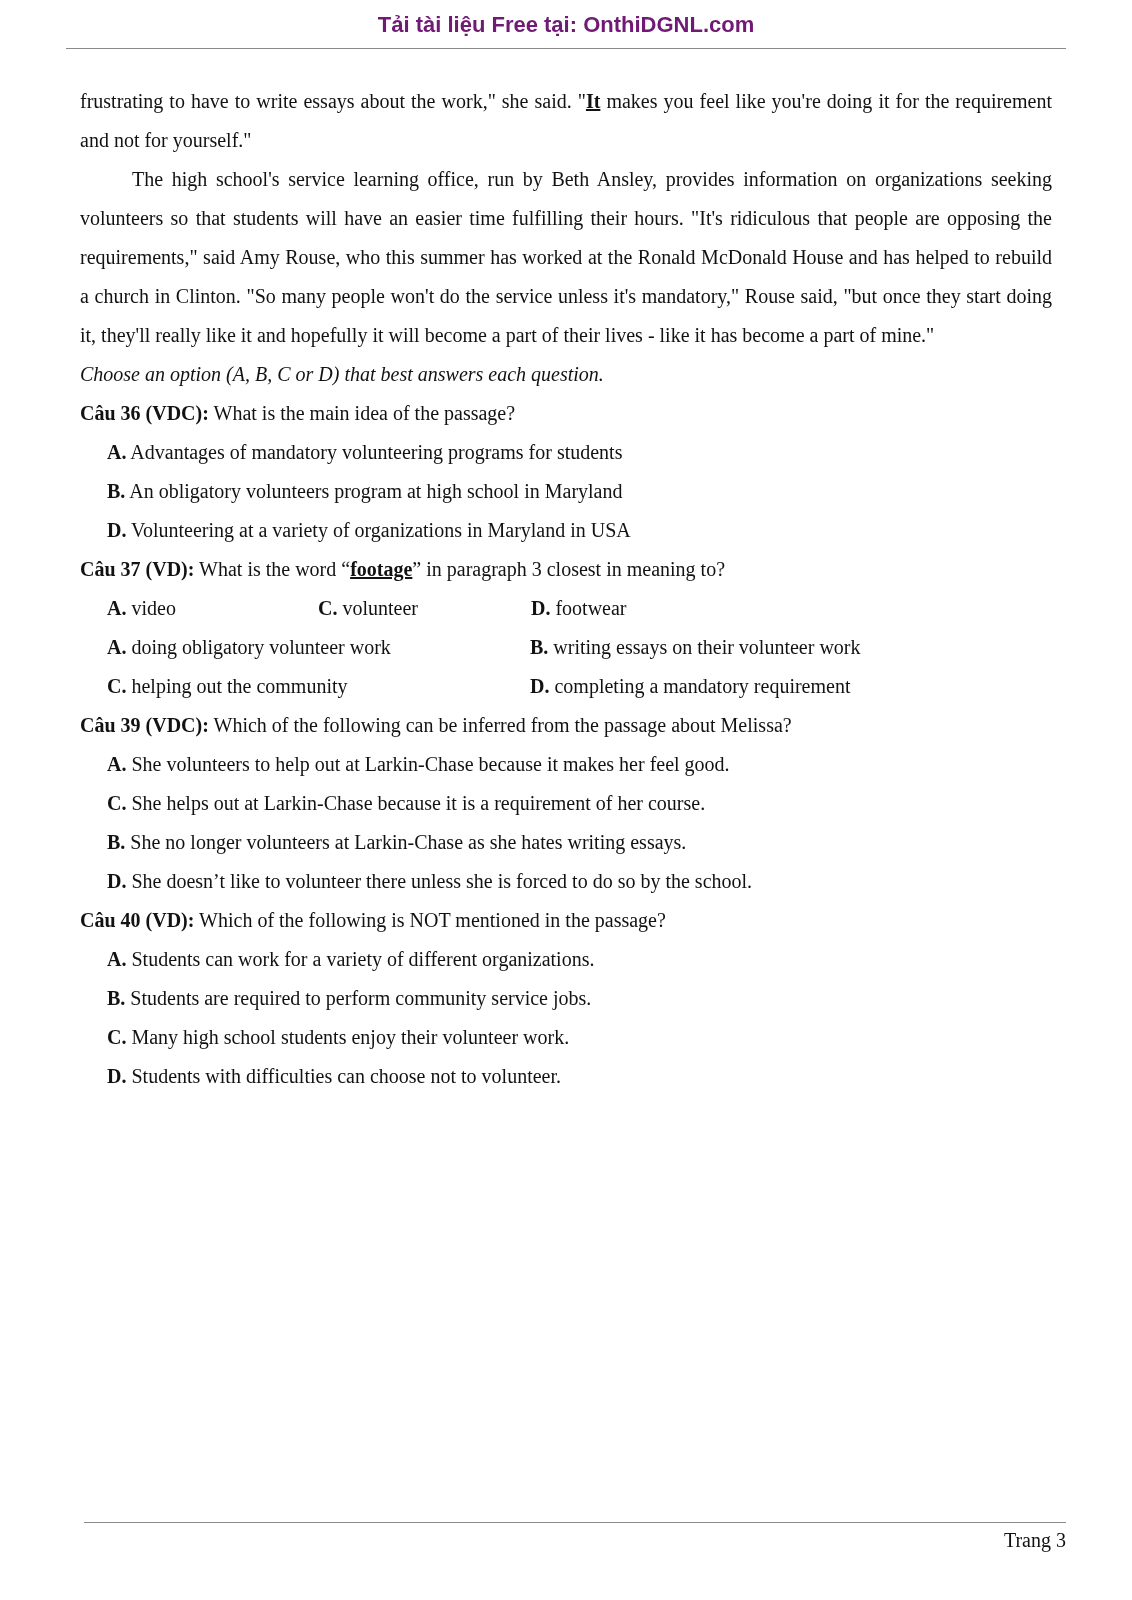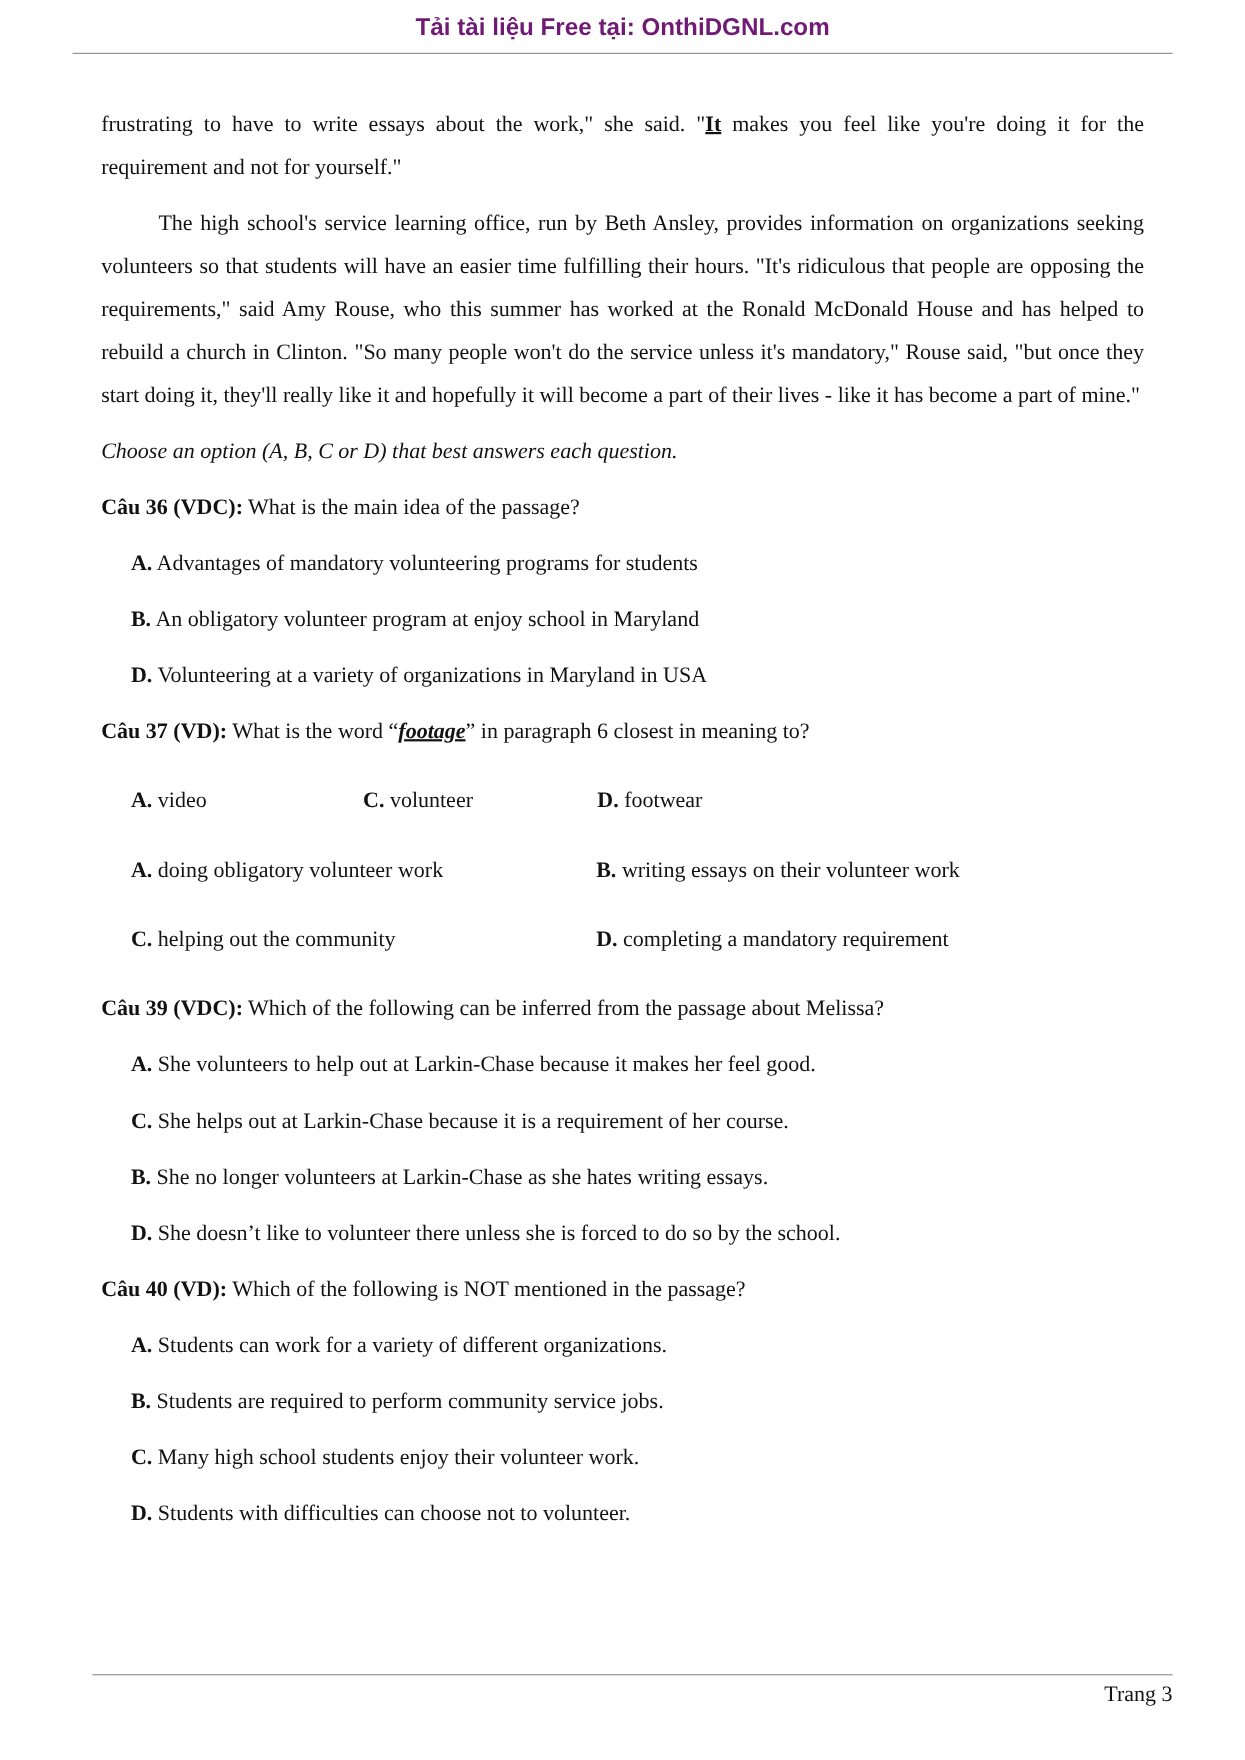--- a/index.html
+++ b/index.html
@@ -21,27 +21,27 @@
     color: #701a75;
     padding: 4px 0 10px 0;
   }
   .rule { border: none; border-top: 1px solid #8a8a8a; height: 0; }
 
   .content {
     padding: 33px 14px 0 14px;
     font-size: 20px;
     line-height: 39px;
   }
-  .para { margin: 12px; }
+  .para { margin: 0; }
   .justify { text-align: justify; }
   .indent { text-indent: 52px; }
   .italic { font-style: italic; }
   .bold { font-weight: bold; }
   .underline { text-decoration: underline; }
-  .keyword { font-weight: bold; font-style: italic; text-decoration: underline; }
+  .keyword { font-weight: bold; text-decoration: underline; }
 
   .options-stack > .option { padding-left: 27px; }
   .options-row4 {
     display: grid;
     grid-template-columns: 211px 213px 208px 1fr;
     padding-left: 27px;
   }
   .options-row2 {
     display: grid;
     grid-template-columns: 423px 1fr;
@@ -76,27 +76,27 @@
     <p class="para justify"><span>frustrating to have to write essays about the work," she said. "</span><span class="bold underline">It</span><span> makes you feel like you're doing it for the requirement and not for yourself."</span></p>
 
     <p class="para justify indent">The high school's service learning office, run by Beth Ansley, provides information on organizations seeking volunteers so that students will have an easier time fulfilling their hours. "It's ridiculous that people are opposing the requirements," said Amy Rouse, who this summer has worked at the Ronald McDonald House and has helped to rebuild a church in Clinton. "So many people won't do the service unless it's mandatory," Rouse said, "but once they start doing it, they'll really like it and hopefully it will become a part of their lives - like it has become a part of mine."</p>
 
     <p class="para italic">Choose an option (A, B, C or D) that best answers each question.</p>
 
     <div class="question">
       <p class="para"><span class="bold">Câu 36 (VDC):</span> <span>What is the main idea of the passage?</span></p>
       <div class="options-stack">
         <p class="para option"><span class="opt-letter">A.</span> <span>Advantages of mandatory volunteering programs for students</span></p>
-        <p class="para option"><span class="opt-letter">B.</span> <span>An obligatory volunteer program at enjoy school in Maryland</span></p>
+        <p class="para option"><span class="opt-letter">B.</span> <span>An obligatory volunteers program at high school in Maryland</span></p>
         <p class="para option"><span class="opt-letter">D.</span> <span>Volunteering at a variety of organizations in Maryland in USA</span></p>
       </div>
     </div>
 
     <div class="question">
-      <p class="para"><span class="bold">Câu 37 (VD):</span> <span>What is the word “</span><span class="keyword">footage</span><span>” in paragraph 6 closest in meaning to?</span></p>
+      <p class="para"><span class="bold">Câu 37 (VD):</span> <span>What is the word “</span><span class="keyword">footage</span><span>” in paragraph 3 closest in meaning to?</span></p>
       <div class="options-row4">
         <p class="para option"><span class="opt-letter">A.</span> <span>video</span></p>
         <p class="para option"><span class="opt-letter">C.</span> <span>volunteer</span></p>
         <p class="para option"><span class="opt-letter">D.</span> <span>footwear</span></p>
       </div>
     </div>
 
     <div class="question">
       <div class="options-row2">
         <p class="para option"><span class="opt-letter">A.</span> <span>doing obligatory volunteer work</span></p>

